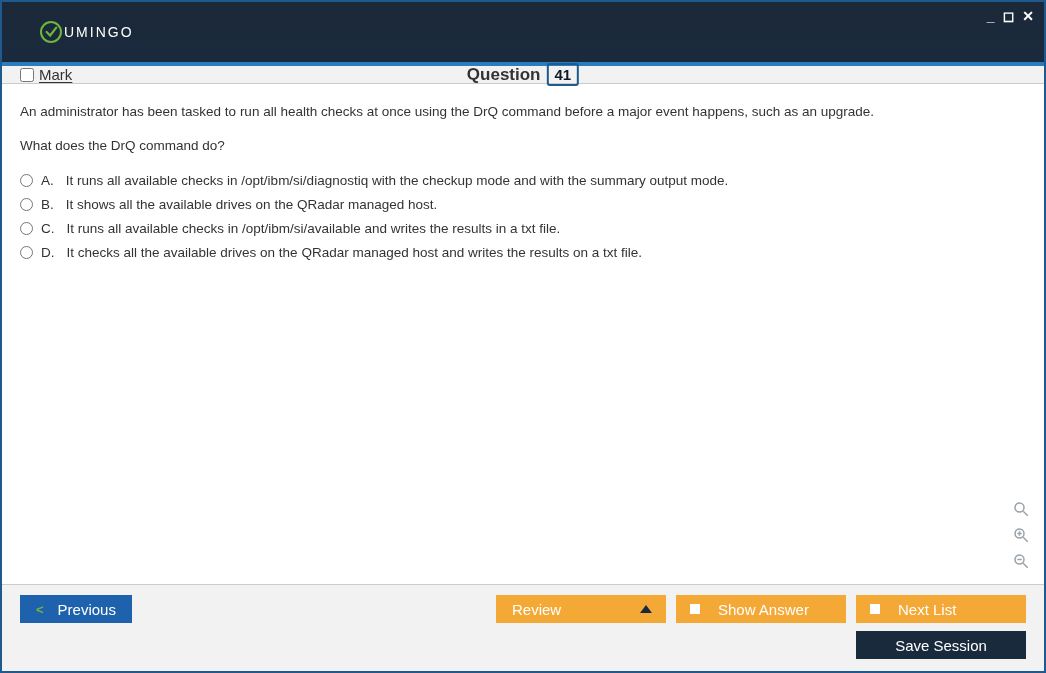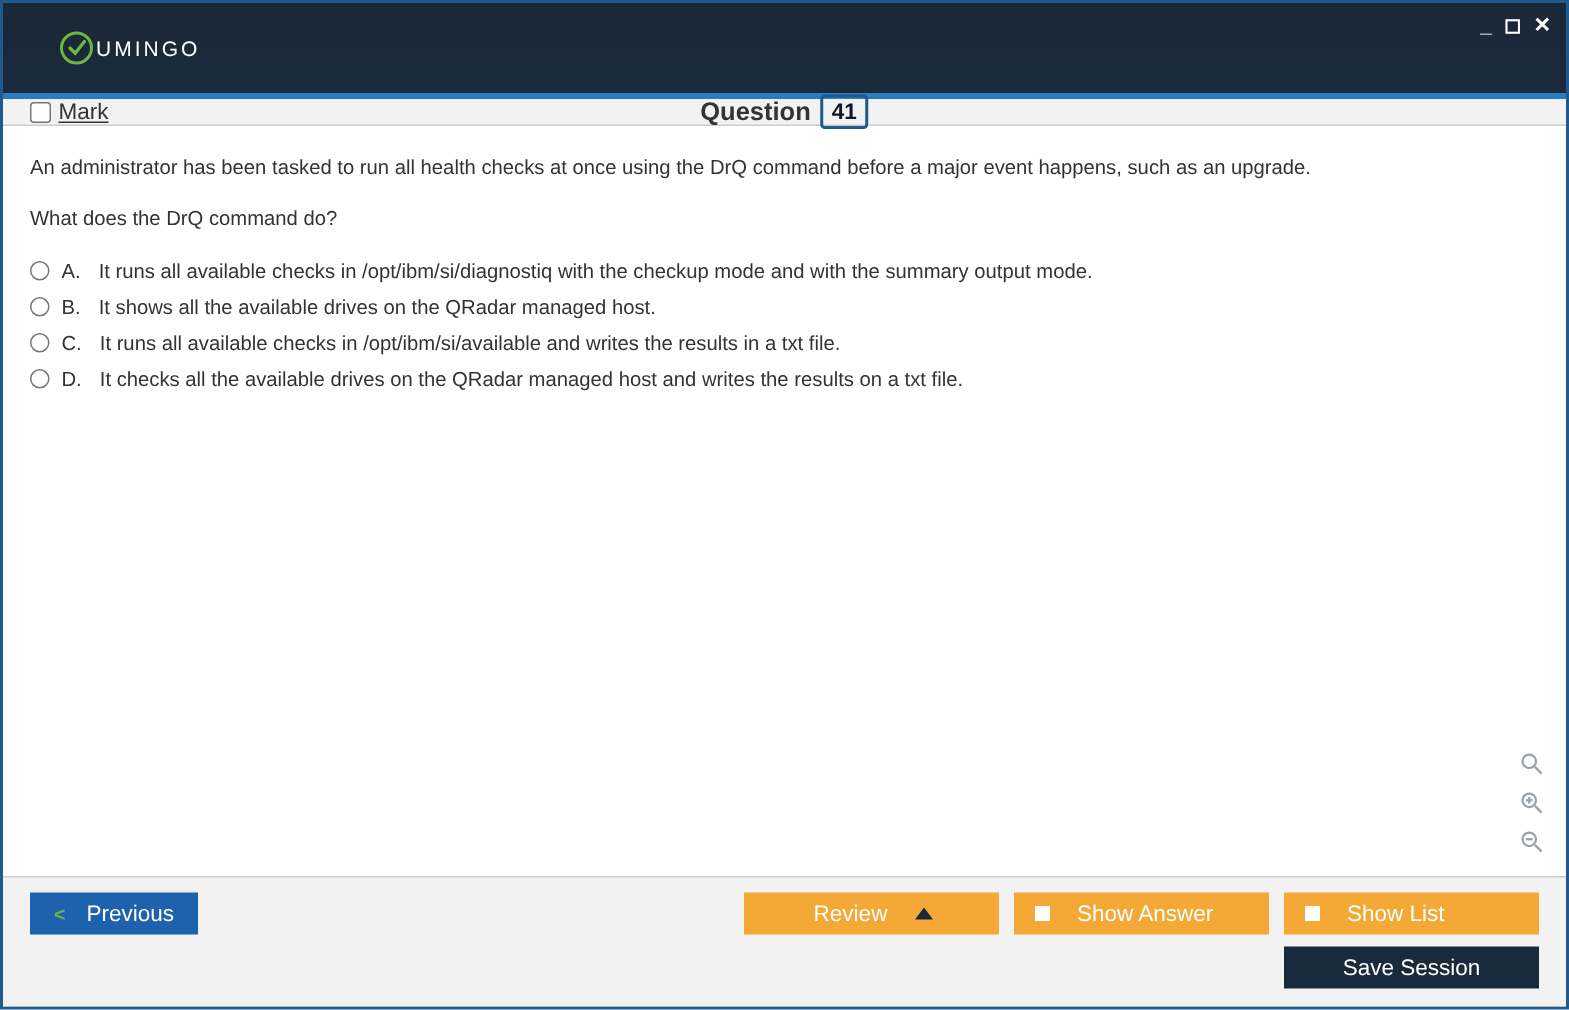--- a/index.html
+++ b/index.html
@@ -172,21 +172,21 @@
 .chev-left { color: #6fb63f; margin-right: 14px; }
 .chev-right { color: #6fb63f; margin-left: 14px; }
 .spacer { flex: 1; }
 .btn .stop-icon {
   width: 10px; height: 10px; background: #fff; display: inline-block; margin-right: 18px;
 }
 .btn .tri-up {
   width: 0; height: 0; border-left: 6px solid transparent; border-right: 6px solid transparent;
   border-bottom: 8px solid #1a2a3d; display: inline-block; margin-left: 18px;
 }
-.btn-review { min-width: 170px; justify-content: center; padding-right: 14px; }
+.btn-review { min-width: 170px; justify-content: space-between; padding-right: 14px; }
 .btn-showanswer { min-width: 170px; justify-content: flex-start; padding-left: 14px; }
 .btn-showlist { min-width: 170px; justify-content: flex-start; padding-left: 14px; }
 .btn-save, .btn-end { min-width: 170px; }
 </style>
 </head>
 <body>
 
 <div class="titlebar">
   <div class="logo">
     <span class="logo-mark">
@@ -278,21 +278,21 @@
     <button class="btn btn-orange btn-review">
       <span>Review</span>
       <span class="tri-up"></span>
     </button>
     <button class="btn btn-orange btn-showanswer">
       <span class="stop-icon"></span>
       <span>Show Answer</span>
     </button>
     <button class="btn btn-orange btn-showlist">
       <span class="stop-icon"></span>
-      <span>Show List</span>
+      <span>Next List</span>
     </button>
   </div>
   <div class="footer-row">
     <button class="btn btn-dark btn-save">
       <span>Save Session</span>
     </button>
   </div>
 </div>
 
 </body></html>

